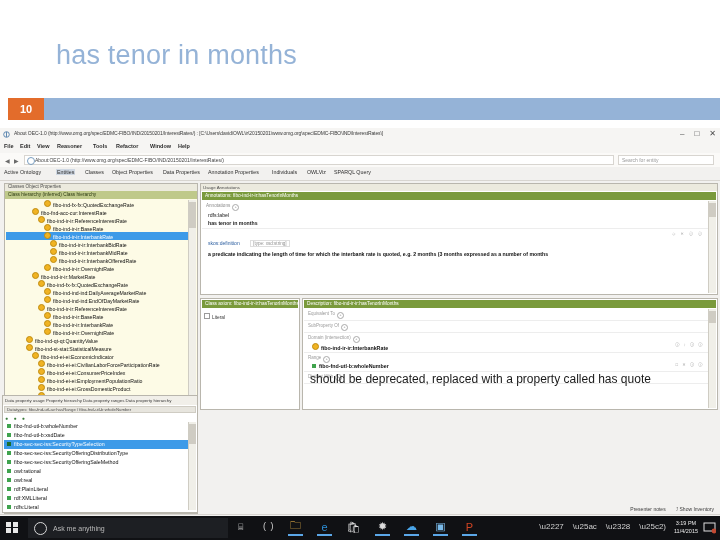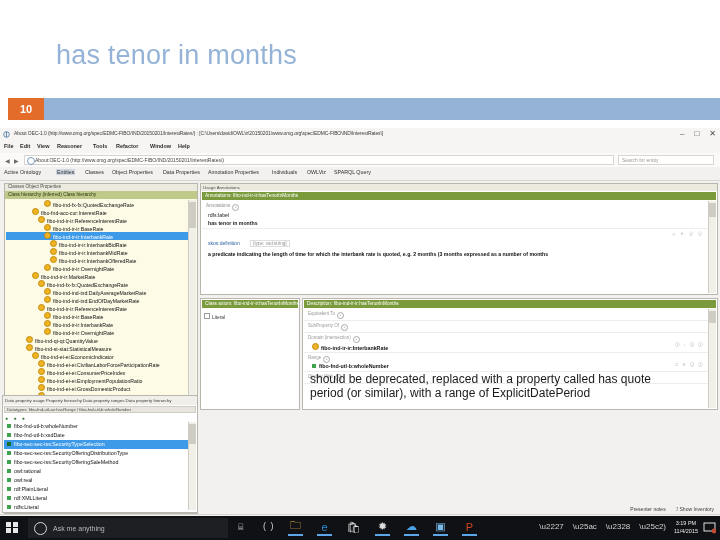--- a/index.html
+++ b/index.html
@@ -291,21 +291,20 @@
     </div>
   </div>
 
   <div class="statusbar">
     <div class="st">No reasoner set. Select a reasoner from the Reasoner menu     Show Inferences</div>
   </div>
 </div>
 
 <div class="callout">
   <div>should be deprecated, replaced with a property called has quote</div>
-  <div>period (or similar), with a range of ExplicitDatePeriod</div>
 </div>
 
 <div class="pres-notes" style="top:506px">
   <span>Presenter notes</span><span class="sep"></span><span>⤴ Show Inventory</span>
 </div>
 
 <div class="taskbar">
   <div class="tb-start">
       <i></i>
       <i></i>

